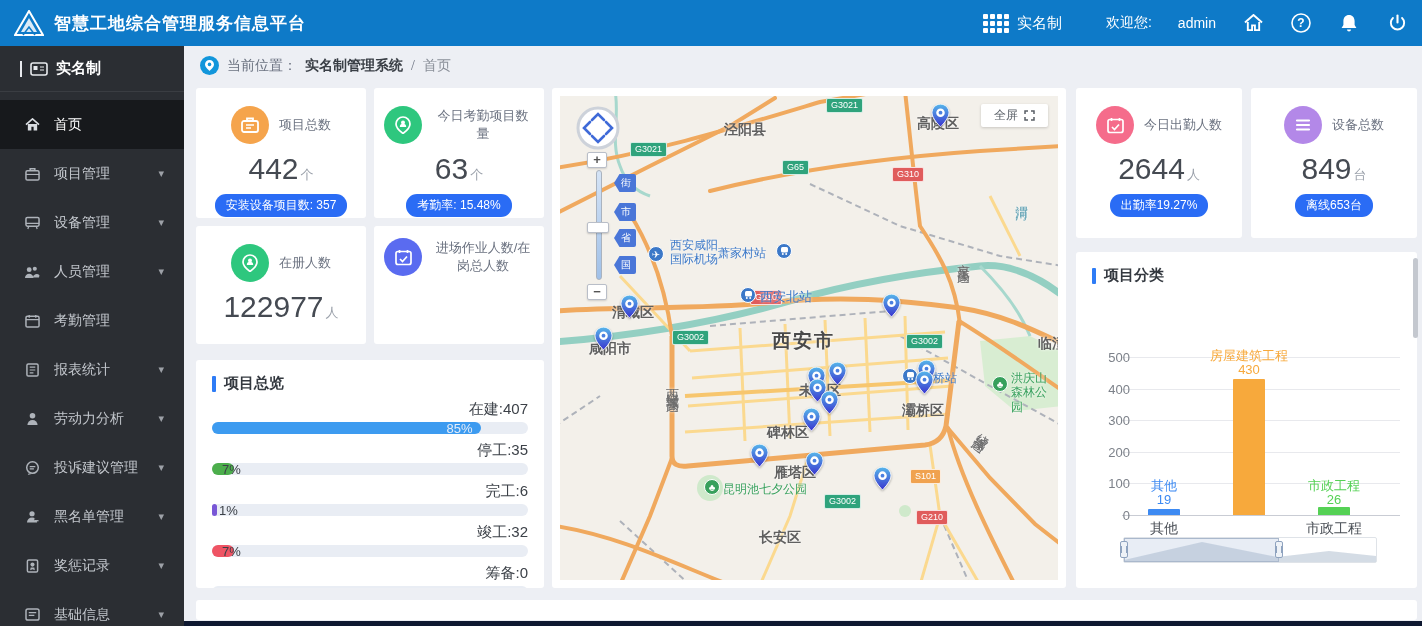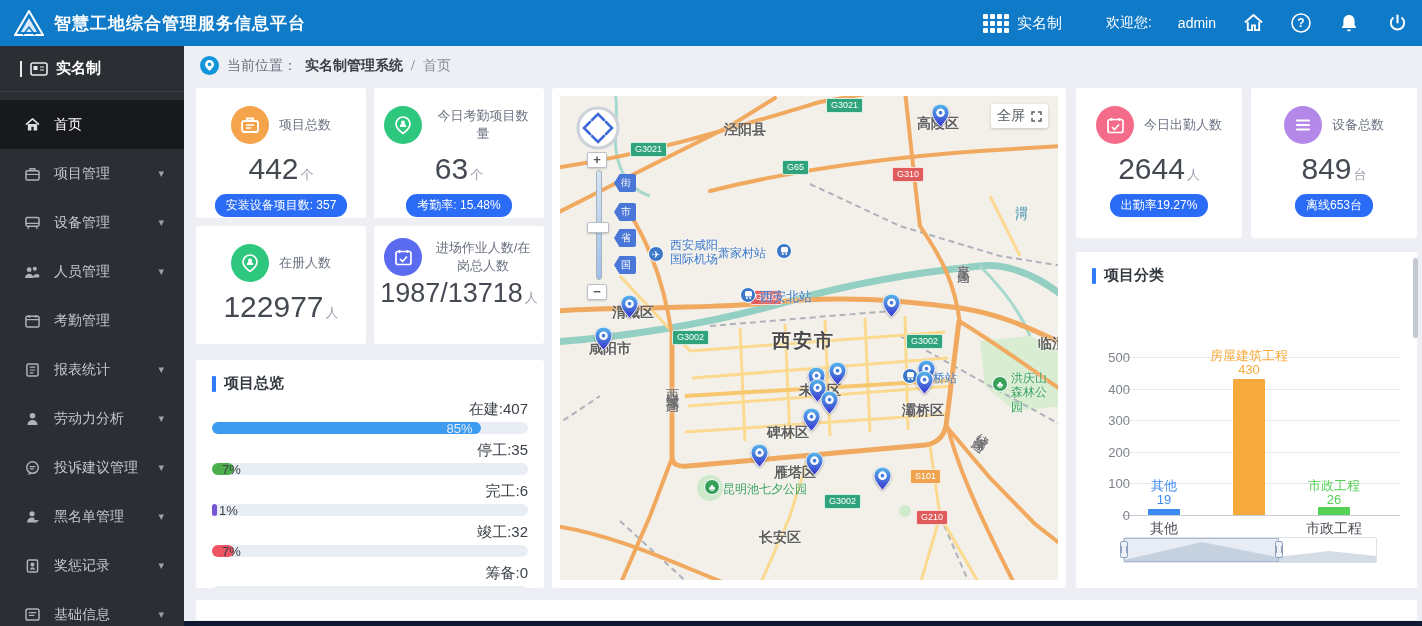--- a/index.html
+++ b/index.html
@@ -77,21 +77,21 @@
   .poiic { position:absolute; width:16px; height:16px; border-radius:50%; background:#3b78c8; color:#fff; display:flex; align-items:center; justify-content:center; font-size:10px; border:1px solid #fff; }
   .poiic.park { background:#37a05c; }
   .gbadge { position:absolute; font-size:9px; color:#fff; padding:1px 4px; border-radius:2px; border:1px solid rgba(255,255,255,.8); line-height:1.2; }
   .gbadge.g { background:#2fa37c; } .gbadge.r { background:#e05c5c; } .gbadge.o { background:#f0a24f; }
   .vtext { position:absolute; writing-mode:vertical-rl; font-size:13px; color:#6d6d6d; letter-spacing:2px; text-shadow:0 0 3px #fff; }
   .pin { position:absolute; width:19px; height:25px; cursor:pointer; filter:drop-shadow(0 1px 1px rgba(0,0,0,.3)); }
   .zbtn { position:absolute; width:20px; height:16px; background:#fff; border:1px solid #b9bec8; border-radius:2px; text-align:center; line-height:14px; font-weight:bold; color:#555; font-size:13px; cursor:pointer; box-shadow:0 1px 2px rgba(0,0,0,.15); }
   .ztrack { position:absolute; left:36px; top:74px; width:6px; height:110px; background:linear-gradient(#d5e4f6,#9fc0e8); border:1px solid #aab3bf; border-radius:3px; }
   .zhandle { position:absolute; left:27px; top:126px; width:22px; height:11px; background:#fff; border:1px solid #b9bec8; border-radius:2px; box-shadow:0 1px 2px rgba(0,0,0,.2); cursor:ns-resize; }
   .zlevel { position:absolute; left:54px; background:#4a76d8; color:#fff; font-size:10px; padding:2px 5px 2px 7px; border-radius:2px; clip-path:polygon(0 50%, 25% 0, 100% 0, 100% 100%, 25% 100%); cursor:pointer; }
-  .fsbtn { position:absolute; right:10px; top:8px; background:#fff; border-radius:2px; padding:3px 6px; font-size:14px; color:#595f66; display:flex; align-items:center; gap:6px; box-shadow:0 1px 3px rgba(0,0,0,.18); cursor:pointer; }
+  .fsbtn { position:absolute; right:10px; top:8px; background:#fff; border-radius:2px; padding:3px 13px; font-size:12px; color:#595f66; display:flex; align-items:center; gap:6px; box-shadow:0 1px 3px rgba(0,0,0,.18); cursor:pointer; }
 
   .botstrip { position:absolute; left:196px; top:600px; width:1221px; height:20px; background:#fff; border-radius:3px; }
   .footerline { position:absolute; left:184px; top:621px; width:1238px; height:5px; background:#0e1830; }
   .scrollthumb { position:absolute; left:1413px; top:258px; width:5px; height:80px; background:#c4c8cf; border-radius:3px; cursor:grab; z-index:25; }
 </style>
 </head>
 <body>
 
 <div id="app">
 
@@ -340,21 +340,20 @@
     <div class="chead">
         <span class="ic" style="background:#5a6bf0">
           <svg width="17" height="17" viewBox="0 0 17 17">
             <rect x="1" y="2.5" width="15" height="13" rx="2" fill="none" stroke="#fff" stroke-width="1.7"></rect>
             <path d="M4.5,1 V4 M12.5,1 V4" stroke="#fff" stroke-width="1.7"></path>
             <path d="M5,10 L7.5,12.5 L12,7.5" stroke="#fff" stroke-width="1.7" fill="none"></path>
           </svg>
         </span>
       <span class="ct" style="max-width:104px">进场作业人数/在岗总人数</span>
       </div>
-    <div class="cnum" style="margin-top:2px;font-size:27px;"><span>1987/13718</span><span class="unit">人</span></div>
   </div>
 
   <div class="panel" style="left:196px;top:360px;width:348px;height:228px;padding:14px 16px;overflow:hidden;">
     <div class="ptitle">
         <span class="tbar"></span>
         <span>项目总览</span>
       </div>
     <div class="ovrow">
       <div class="ovlabel">在建:407</div>
       <div class="ovtrack">

